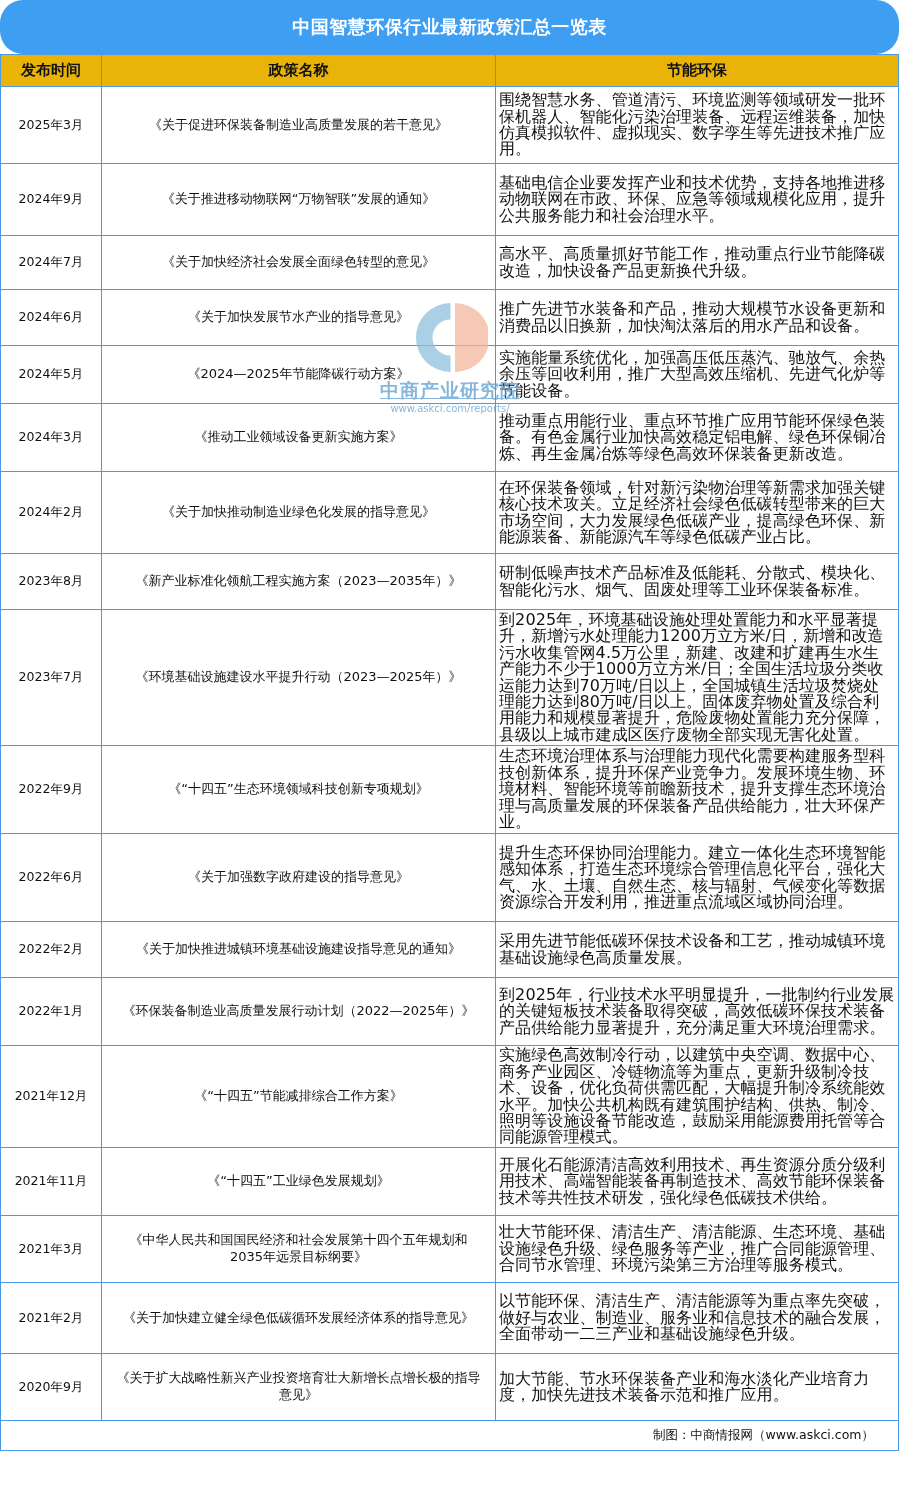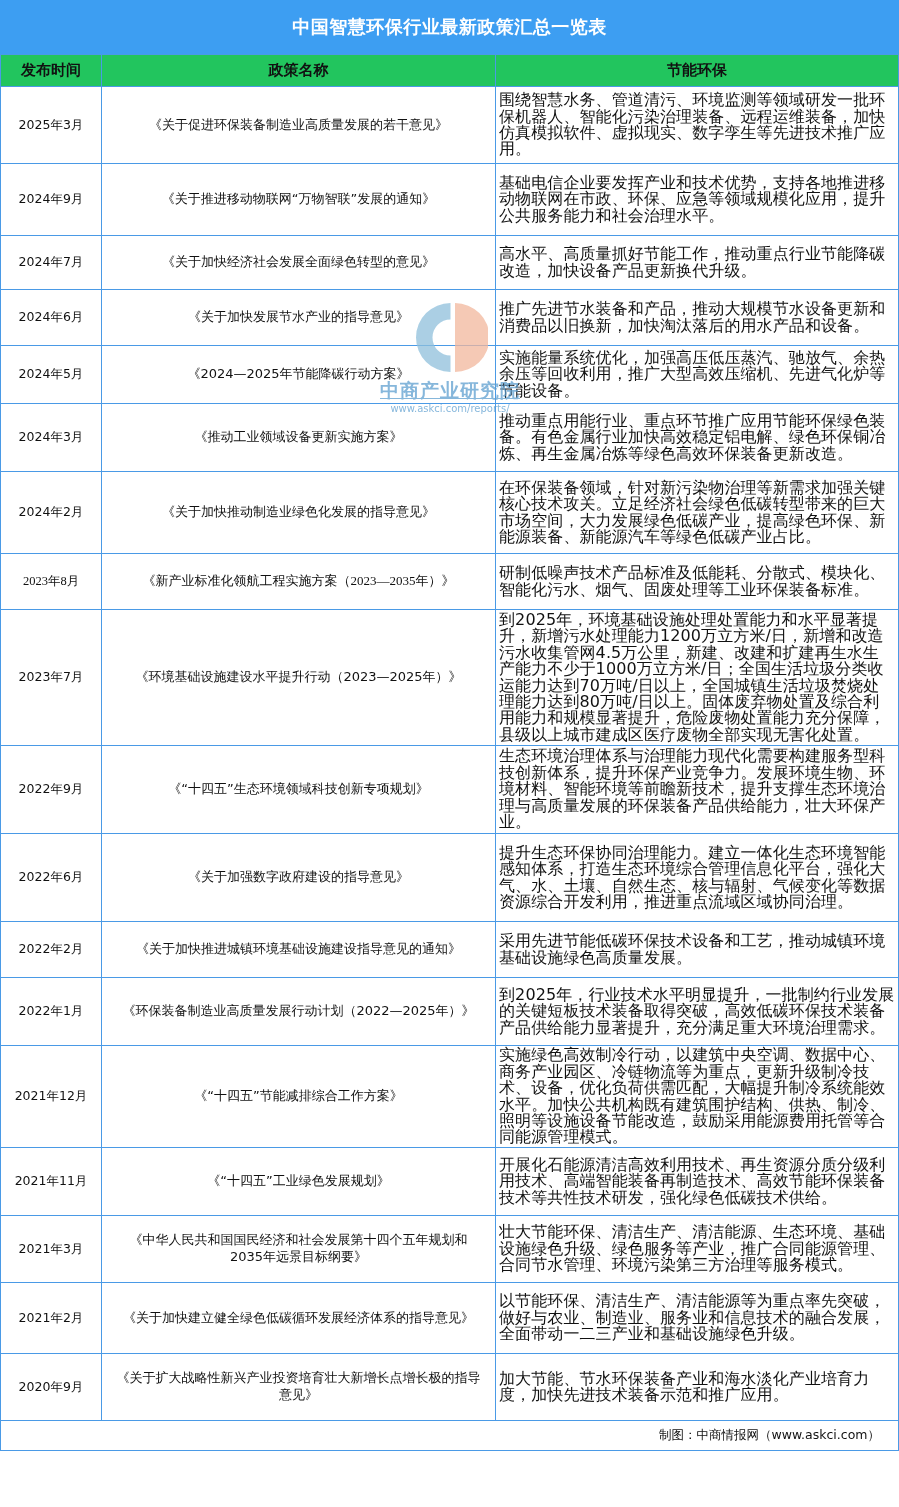--- a/index.html
+++ b/index.html
@@ -1,32 +1,32 @@
 <!DOCTYPE html>
 <html><head>
 <meta charset="utf-8">
 <style>
   html, body { margin: 0; padding: 0; background: #ffffff; }
   body { width: 899px; height: 1507px; position: relative; overflow: hidden;
          font-family: "DejaVu Sans", "Liberation Sans", sans-serif; color: #111; }
   .title-bar { position: absolute; left: 0; top: 0; width: 899px; height: 54px;
                background: #3d9ef2; color: #ffffff; display: flex; align-items: center;
                justify-content: center; font-family: "DejaVu Serif", "Liberation Serif", serif;
-               font-size: 18px; font-weight: bold; letter-spacing: 0.5px; }
+               font-size: 18px; font-weight: bold; letter-spacing: 0.5px; border-radius: 23px; }
   table { position: absolute; left: 0; top: 54px; border-collapse: collapse;
           table-layout: fixed; width: 898px; }
   td, th { border: 1px solid #4a9ae6; padding: 0; }
-  th { background: #22c55e; height: 31px; font-size: 15px; font-weight: bold;
+  th { background: #eab308; height: 31px; font-size: 15px; font-weight: bold;
        color: #111; text-align: center; vertical-align: middle; }
   td { vertical-align: middle; font-size: 12.5px; line-height: 16.6px; }
   td.date { text-align: center; }
   td.name { text-align: center; padding: 10px 12px; font-size: 13px; }
   td.content { text-align: left; padding: 0 3px 0 3px; font-size: 16px; line-height: 16.4px;
                letter-spacing: 0.1px; }
-  td.footer { height: 29px; text-align: right; padding-right: 18px; font-size: 12.5px; border-radius: 13px; }
+  td.footer { height: 29px; text-align: right; padding-right: 24px; font-size: 12.5px; border-radius: 13px; }
   .watermark { position: absolute; left: 365px; top: 300px; width: 170px; height: 125px;
                pointer-events: none; opacity: 0.75; }
   .wm-logo { position: absolute; left: 48px; top: 0; width: 75px; height: 75px; }
   .wm-text { position: absolute; left: 0; top: 78px; width: 170px; text-align: center;
              color: #5e9fd0; font-size: 19px; font-weight: bold; letter-spacing: 1px; text-decoration: underline; }
   .wm-url { position: absolute; left: 0; top: 103px; width: 170px; text-align: center;
             color: #5e9fd0; font-size: 10px; }
 </style>
 </head>
 <body>
@@ -75,21 +75,21 @@
       <tr style="height: 68px;">
         <td class="date">2024年3月</td>
         <td class="name">《推动工业领域设备更新实施方案》</td>
         <td class="content">推动重点用能行业、重点环节推广应用节能环保绿色装备。有色金属行业加快高效稳定铝电解、绿色环保铜冶炼、再生金属冶炼等绿色高效环保装备更新改造。</td>
       </tr>
       <tr style="height: 82px;">
         <td class="date">2024年2月</td>
         <td class="name">《关于加快推动制造业绿色化发展的指导意见》</td>
         <td class="content">在环保装备领域，针对新污染物治理等新需求加强关键核心技术攻关。立足经济社会绿色低碳转型带来的巨大市场空间，大力发展绿色低碳产业，提高绿色环保、新能源装备、新能源汽车等绿色低碳产业占比。</td>
       </tr>
-      <tr style="height: 56px; font-family: Liberation Serif, serif;">
+      <tr style="height: 56px;">
         <td class="date">2023年8月</td>
         <td class="name">《新产业标准化领航工程实施方案（2023—2035年）》</td>
         <td class="content">研制低噪声技术产品标准及低能耗、分散式、模块化、智能化污水、烟气、固废处理等工业环保装备标准。</td>
       </tr>
       <tr style="height: 136px;">
         <td class="date">2023年7月</td>
         <td class="name">《环境基础设施建设水平提升行动（2023—2025年）》</td>
         <td class="content">到2025年，环境基础设施处理处置能力和水平显著提升，新增污水处理能力1200万立方米/日，新增和改造污水收集管网4.5万公里，新建、改建和扩建再生水生产能力不少于1000万立方米/日；全国生活垃圾分类收运能力达到70万吨/日以上，全国城镇生活垃圾焚烧处理能力达到80万吨/日以上。固体废弃物处置及综合利用能力和规模显著提升，危险废物处置能力充分保障，县级以上城市建成区医疗废物全部实现无害化处置。</td>
       </tr>
       <tr style="height: 88px;">

